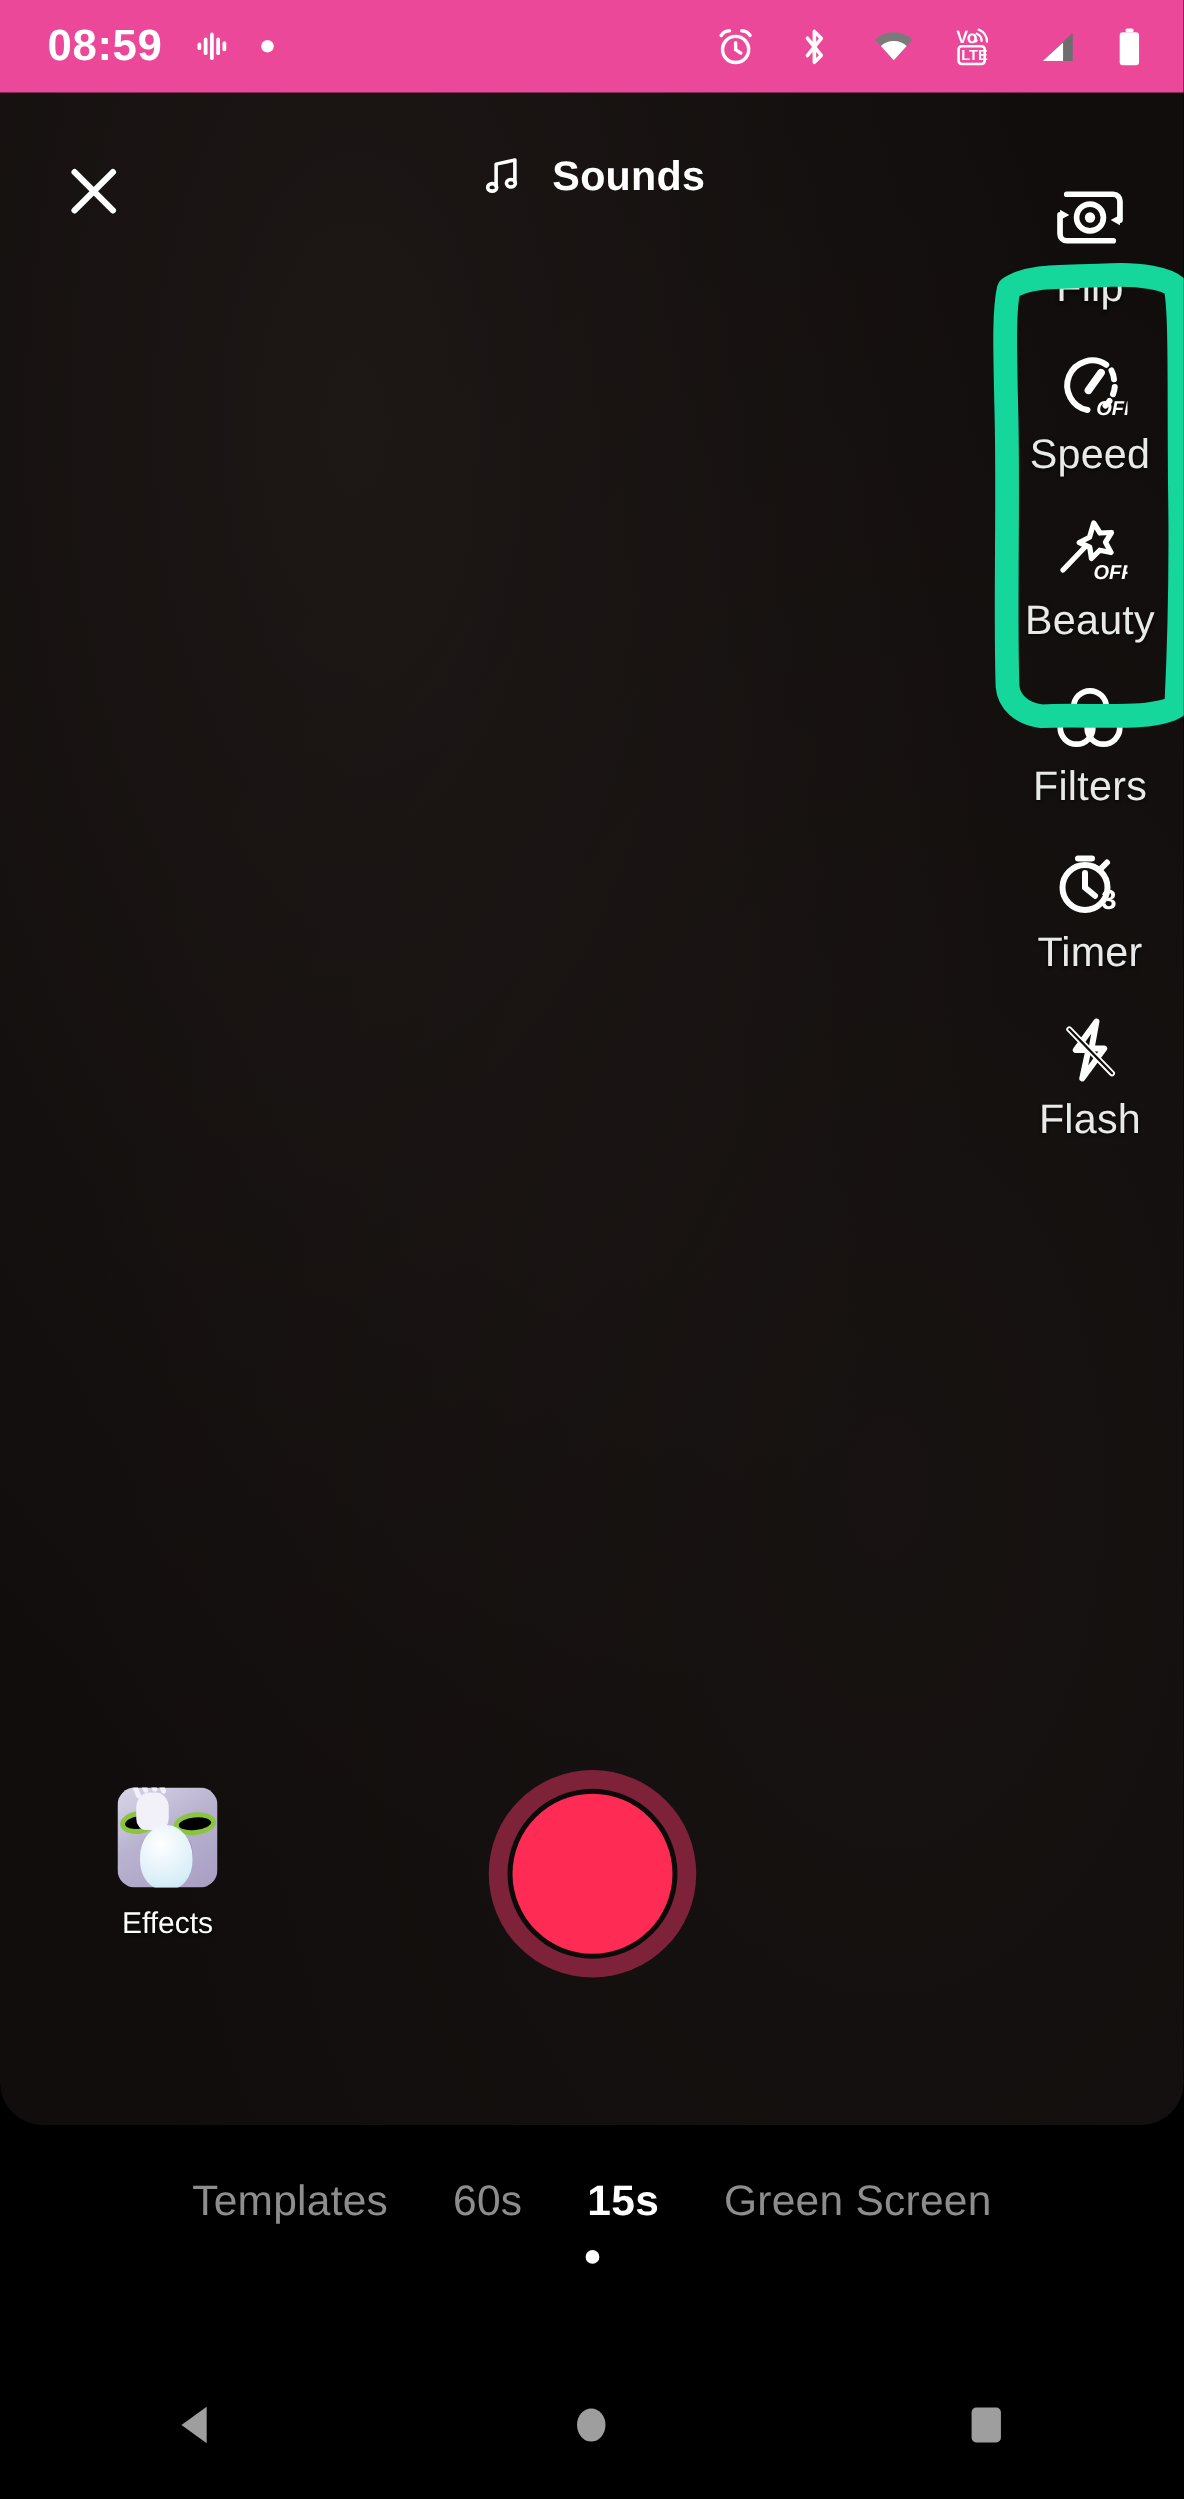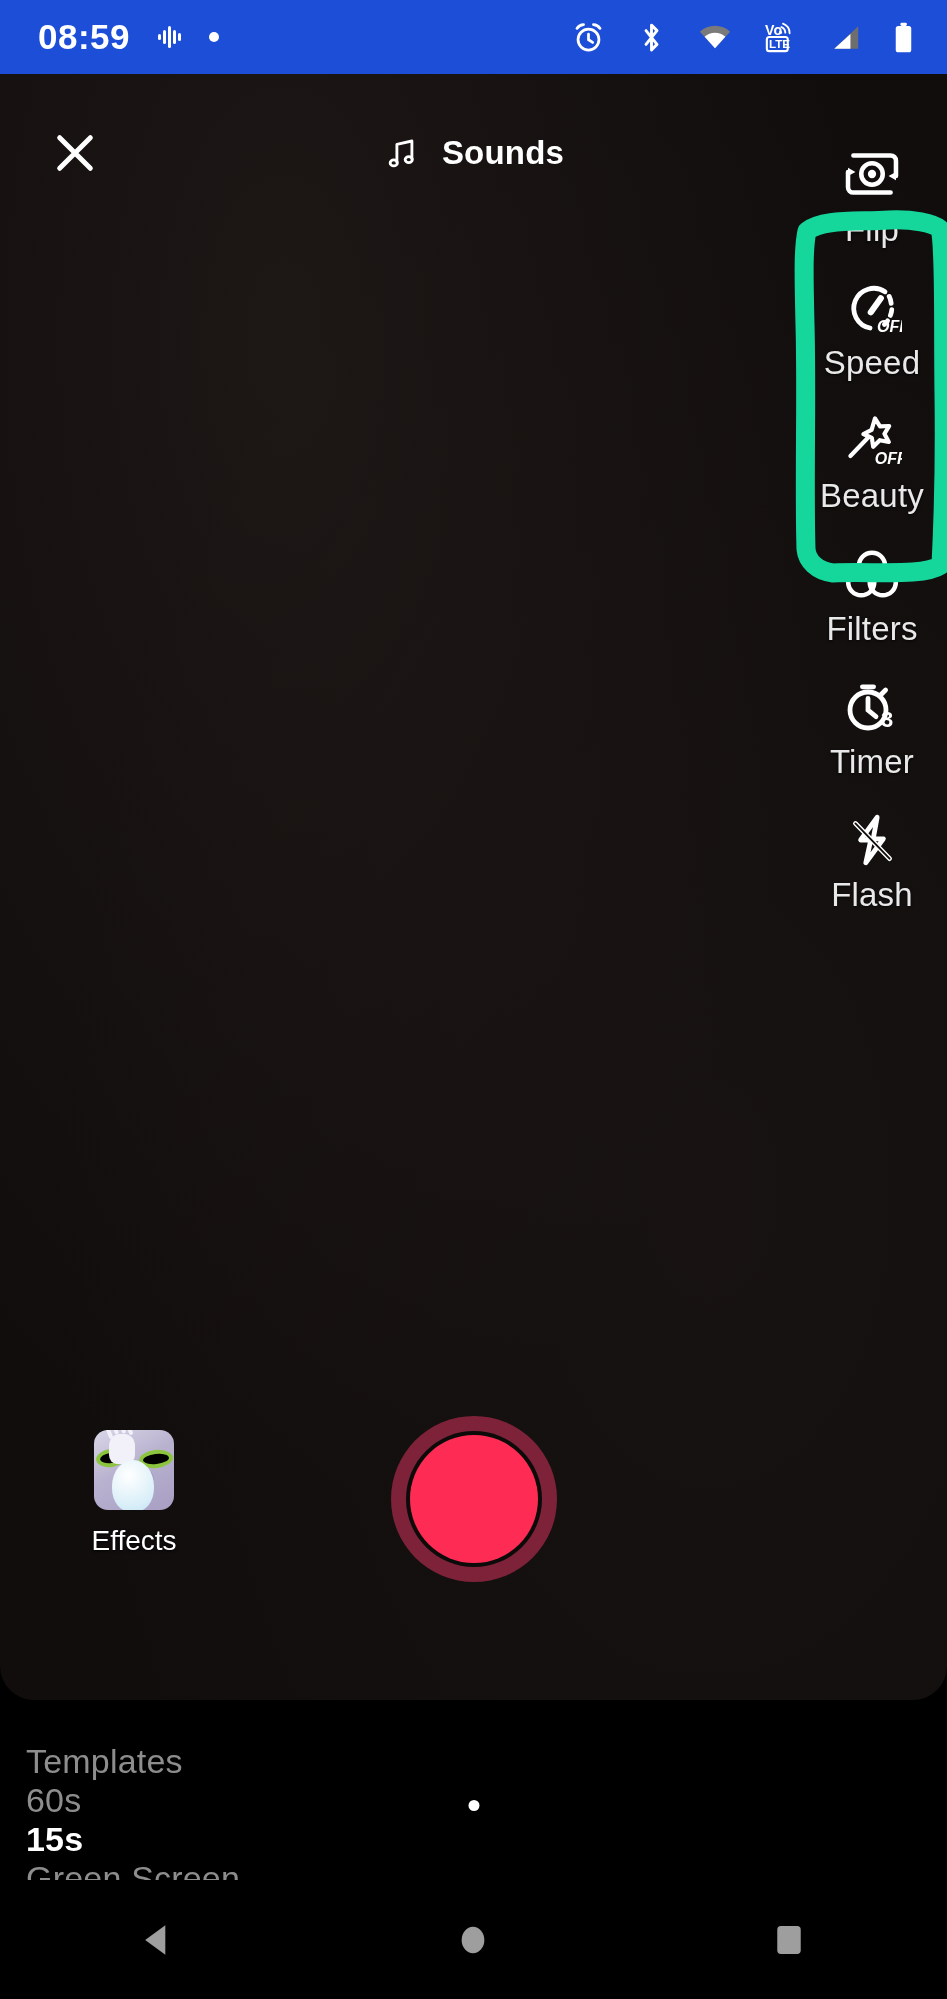--- a/index.html
+++ b/index.html
@@ -24,41 +24,41 @@
     background:
       radial-gradient(ellipse at 30% 20%, rgba(40,32,30,.55), transparent 60%),
       radial-gradient(ellipse at 75% 70%, rgba(32,26,24,.45), transparent 65%);
     pointer-events:none;
   }
 
   
   .statusbar{
     position:absolute; left:0; top:0; width:947px; height:74px;
     display:flex; align-items:center; z-index:30;
-    background:#1d4ed8;
+    background:#ec4899;
   }
   .sb-time{
     color:#fff; font-size:35px; font-weight:700; letter-spacing:.5px;
     margin-left:38px;
   }
   .sb-left-icons{ display:flex; align-items:center; gap:22px; margin-left:26px; }
   .sb-right{ margin-left:auto; display:flex; align-items:center; gap:33px; margin-right:34px; }
   .sb-ico{ display:block; }
 
   
   .topbar{
     position:absolute; left:0; top:118px; width:947px; height:70px; z-index:20;
   }
   .close-btn{
     position:absolute; left:44px; top:4px; width:62px; height:62px;
     display:flex; align-items:center; justify-content:center;
   }
   .sounds-pill{
     position:absolute; left:50%; top:4px; transform:translateX(-50%);
-    display:flex; align-items:center; gap:23px; height:62px;
+    display:flex; gap:23px; height:62px;
     padding:0 16px;
   }
   .sounds-label{ color:#fff; font-size:33px; font-weight:700; letter-spacing:.2px; }
 
   
   .rail{
     position:absolute; right:0; top:140px; width:150px; z-index:20;
     display:flex; flex-direction:column; align-items:center;
   }
   .tool{
@@ -84,21 +84,21 @@
   .side-btn{
     position:absolute; display:flex; flex-direction:column; align-items:center;
   }
   .side-btn.effects{ left:74px; top:0; width:120px; }
   .side-btn.upload{ right:68px; top:0; width:130px; }
   .thumb{
     width:80px; height:80px; border-radius:14px; overflow:hidden; position:relative;
   }
   .thumb.upload-thumb{ border:4px solid #fff; border-radius:16px; }
   .side-lbl{
-    color:#fff; font-size:28px; margin-top:15px; font-weight:400;
+    color:#fff; font-size:24px; margin-top:15px; font-weight:400;
     text-shadow:0 1px 3px rgba(0,0,0,.8);
   }
 
   
   .fx{
     width:100%; height:100%;
     background:linear-gradient(150deg,#d9d6e8 0%,#b9b2cf 45%,#a79ec3 100%);
     position:relative;
   }
   .fx .eye{
@@ -173,21 +173,21 @@
   }
   .record .inner{
     width:128px; height:128px; border-radius:50%;
     background:#fe2c55;
     box-shadow:0 0 0 4px #0d0b0a;
   }
 
   
   .modes{
     position:absolute; left:0; top:1742px; width:947px; z-index:20;
-    display:flex; align-items:flex-start; justify-content:center; gap:0;flex-direction:column;
+    display:flex; align-items:flex-start; justify-content:center; gap:0;
   }
   .mode{
     color:#8d8d8d; font-size:34px; padding:0 26px; letter-spacing:.2px;
   }
   .mode.active{ color:#fff; font-weight:700; }
   .mode-dot{
     position:absolute; left:50%; top:1800px; transform:translateX(-50%);
     width:11px; height:11px; border-radius:50%; background:#fff; z-index:20;
   }
 

